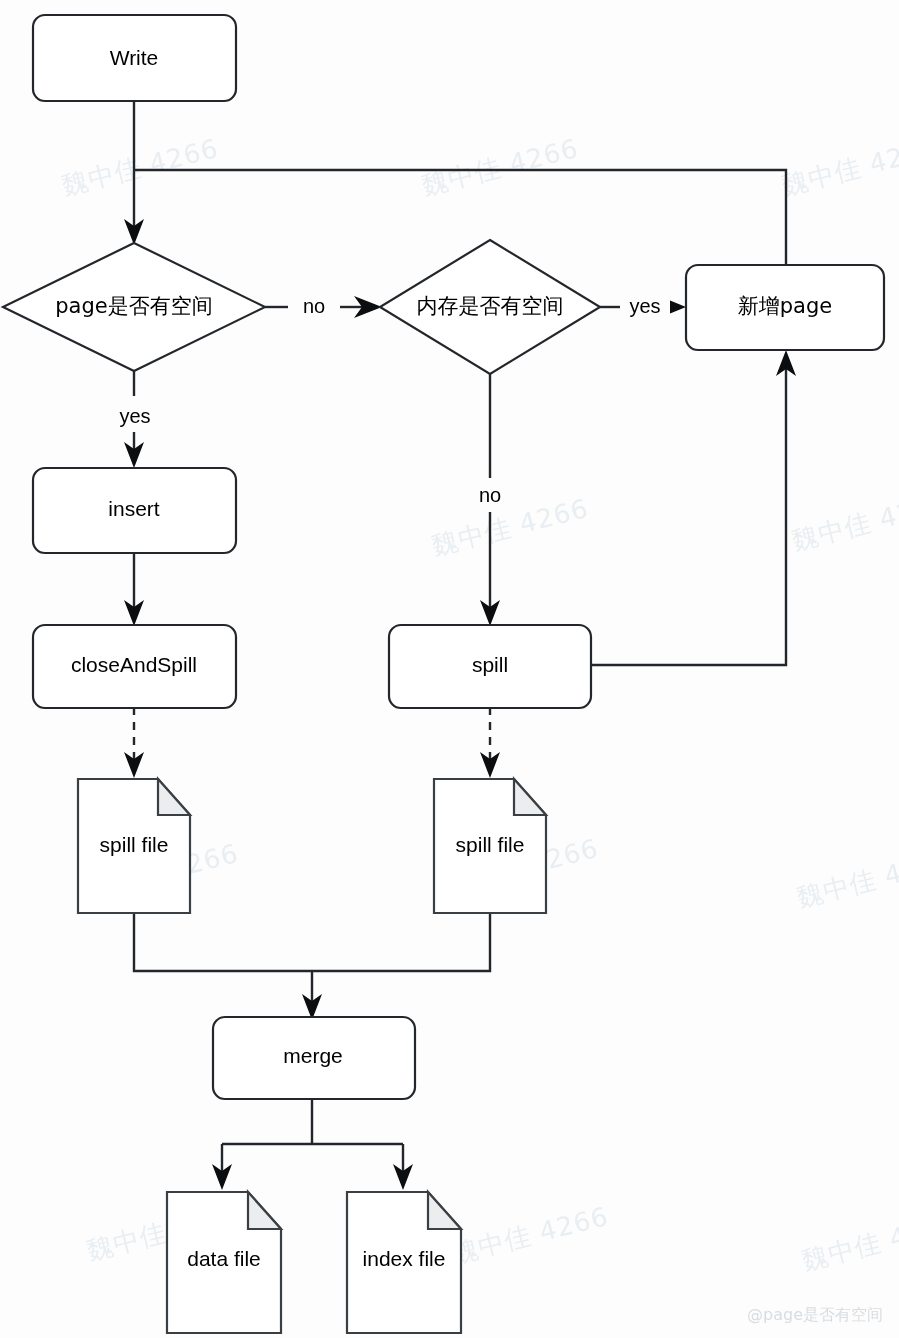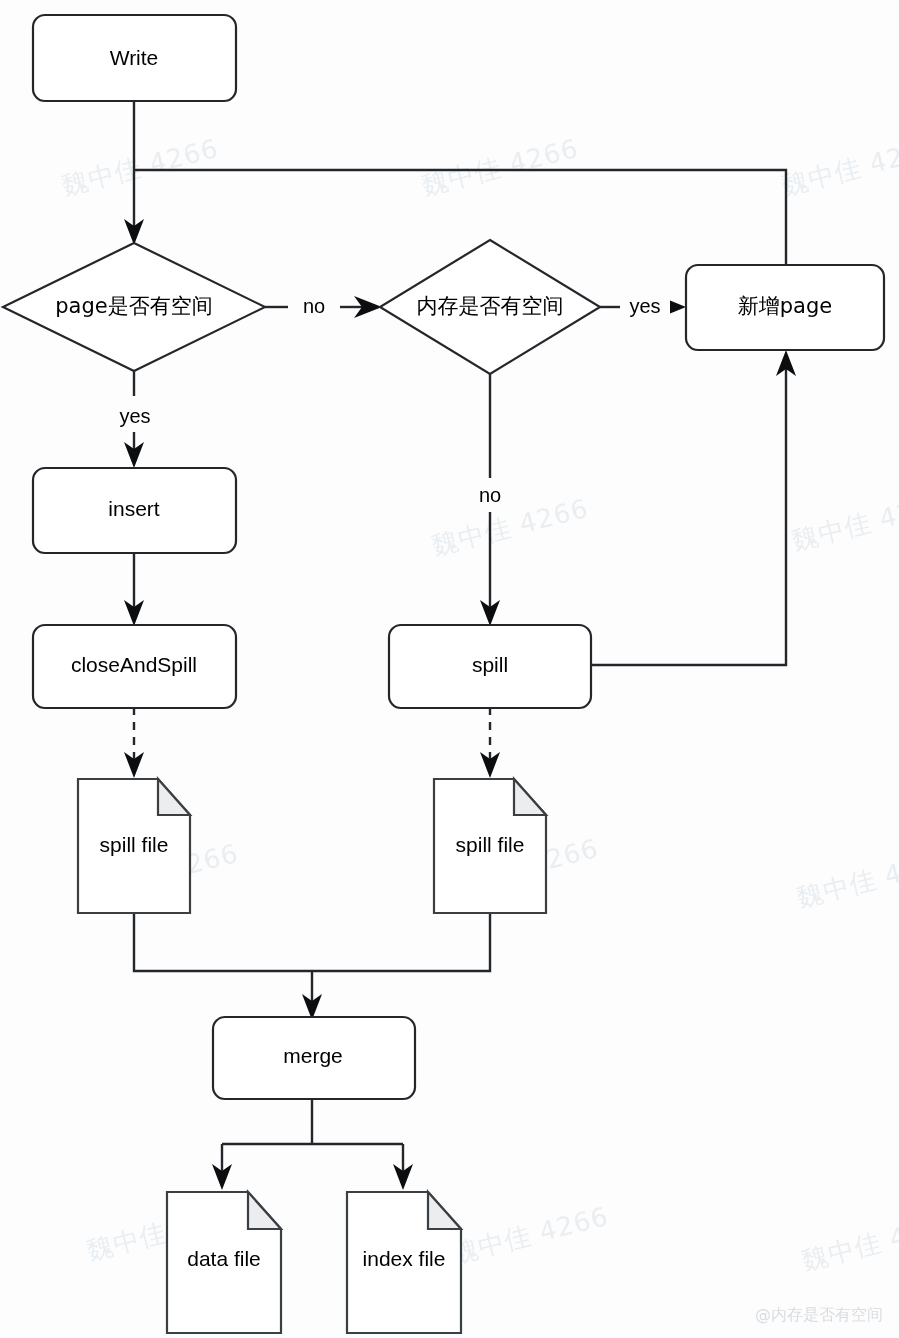--- a/index.html
+++ b/index.html
@@ -269,14 +269,14 @@
       <text class="edge-label" x="645" y="308">yes</text>
     </g>
 
     <g>
       <rect x="464" y="479" width="52" height="32" fill="#fdfdfd"></rect>
       <text class="edge-label" x="490" y="497">no</text>
     </g>
 
   </svg>
 
-  <div class="credit">@内存是否有空间</div>
+  <div class="credit">@page是否有空间</div>
 </div>
 
 </body></html>

